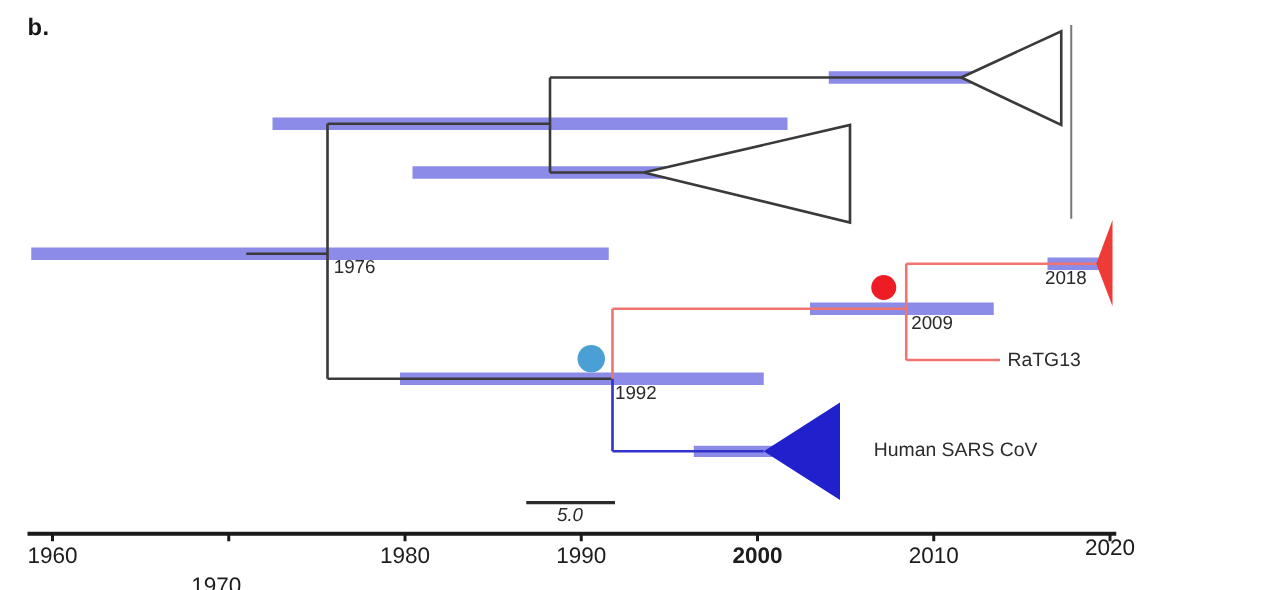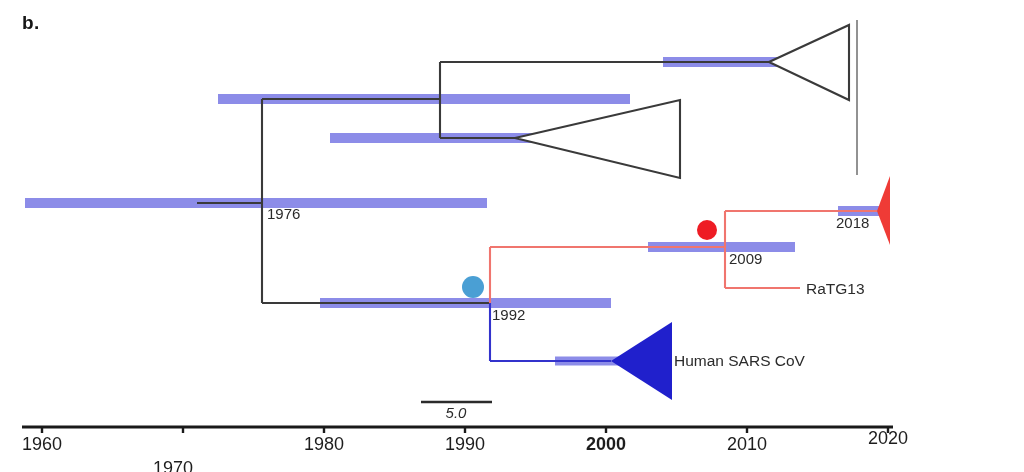--- a/index.html
+++ b/index.html
@@ -150,21 +150,21 @@
   <div class="node-label" style="left:492px; top:306px;">1992</div>
 
   <div class="node-label" style="left:729px; top:250px;">2009</div>
 
   <div class="node-label" style="left:836px; top:214px;">2018</div>
 
 
 
   <div class="clade-label" style="left:806px; top:280px;">RaTG13</div>
 
-  <div class="clade-label" style="left:674px; top:352px;">Human SARS CoV</div>
+  <div class="clade-label" style="left:699px; top:352px;">Human SARS CoV</div>
 
   <div class="axis-tick-label" style="left:42px;  top:434px;">1960</div>
   <div class="axis-tick-label" style="left:173px; top:434px;margin-top:24px;">1970</div>
   <div class="axis-tick-label" style="left:324px; top:434px;">1980</div>
   <div class="axis-tick-label" style="left:465px; top:434px;">1990</div>
   <div class="axis-tick-label" style="left:606px; top:434px;font-weight:bold;">2000</div>
   <div class="axis-tick-label" style="left:747px; top:434px;">2010</div>
   <div class="axis-tick-label" style="left:888px; top:428px;">2020</div>
 
 </div>

